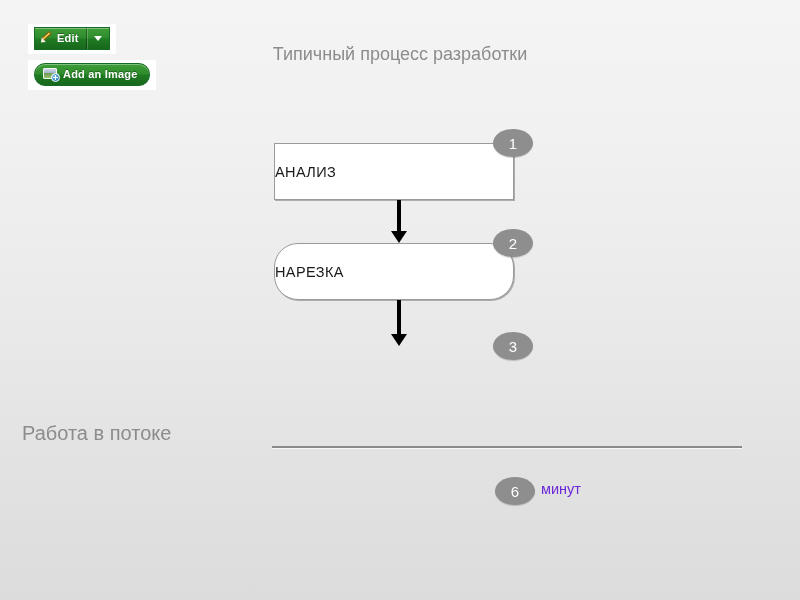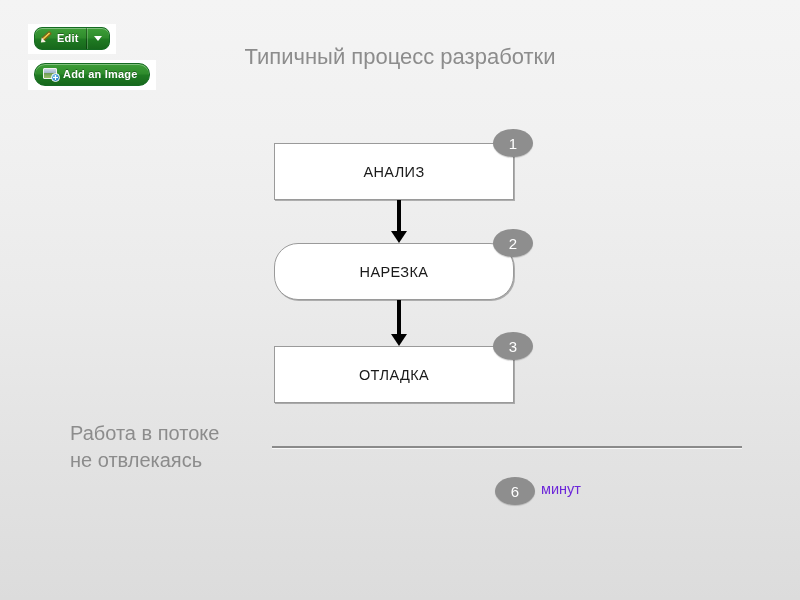--- a/index.html
+++ b/index.html
@@ -26,21 +26,21 @@
     position: absolute;
     background: #ffffff;
     padding: 3px 6px 4px 6px;
   }
   #edit-wrap  { left: 28px; top: 24px; }
   #image-wrap { left: 28px; top: 60px; text-align: center; }
 
   .gbtn {
     display: inline-flex;
     align-items: stretch;
-    border-radius: 8px;
+    border-radius: 0;
     border: 1px solid #156b22;
     background: linear-gradient(180deg, #3d9e38 0%, #2f8c2c 45%, #1f7a22 55%, #17681c 100%);
     box-shadow: inset 0 1px 0 rgba(255,255,255,.35);
     color: #ffffff;
     font-size: 11px;
     font-weight: bold;
     line-height: 1;
     cursor: pointer;
     user-select: none;
   }
@@ -129,38 +129,37 @@
   .gbtn.pill { border-radius: 11px; }
   .gbtn.pill .seg-main { padding: 4px 11px 4px 8px; }
 
   
   #slide-title {
     position: absolute;
     left: 140px;
     top: 44px;
     width: 520px;
     text-align: center;
-    font-size: 22px;
+    font-size: 18px;
     color: #8c8c8c;
     white-space: nowrap;
   }
 
   
   .flow-box {
     position: absolute;
     left: 274px;
     width: 240px;
     height: 57px;
     background: #ffffff;
     border: 1px solid #9a9a9a;
     box-sizing: border-box;
     box-shadow: 1px 1px 0 rgba(120,120,120,.55);
     display: flex;
     align-items: center;
-    justify-content: center;
   }
   .flow-box span {
     font-size: 14.5px;
     color: #1a1a1a;
     letter-spacing: .4px;
   }
   #box-1 { top: 143px; }
   #box-2 { top: 243px; border-radius: 24px; }
   #box-3 { top: 346px; }
 
@@ -213,21 +212,20 @@
 
   
   #caption {
     position: absolute;
     left: 22px;
     top: 420px;
     width: 240px;
     font-size: 20px;
     line-height: 1.35;
     color: #8c8c8c;
-    margin-left: 48px;
   }
 
   #rule {
     position: absolute;
     left: 272px;
     top: 446px;
     width: 470px;
     height: 2px;
     background: #8a8a8a;
     box-shadow: 0 1px 0 rgba(255,255,255,.75);
@@ -288,28 +286,24 @@
   <div id="box-2" class="flow-box">
     <span>НАРЕЗКА</span>
   </div>
   <div id="badge-2" class="badge">2</div>
 
   <div id="arrow-2" class="arrow">
     <span class="shaft"></span>
       <span class="head"></span>
   </div>
 
-  <div id="box-3" class="flow-box">
-    <span>ОТЛАДКА</span>
-  </div>
   <div id="badge-3" class="badge">3</div>
 
   <div id="caption">
     <div>Работа в потоке</div>
-    <div>не отвлекаясь</div>
   </div>
 
   <div id="rule"></div>
 
   <div id="badge-time" class="badge">6</div>
   <div id="time-label">минут</div>
 
 </div>
 
 </body></html>

